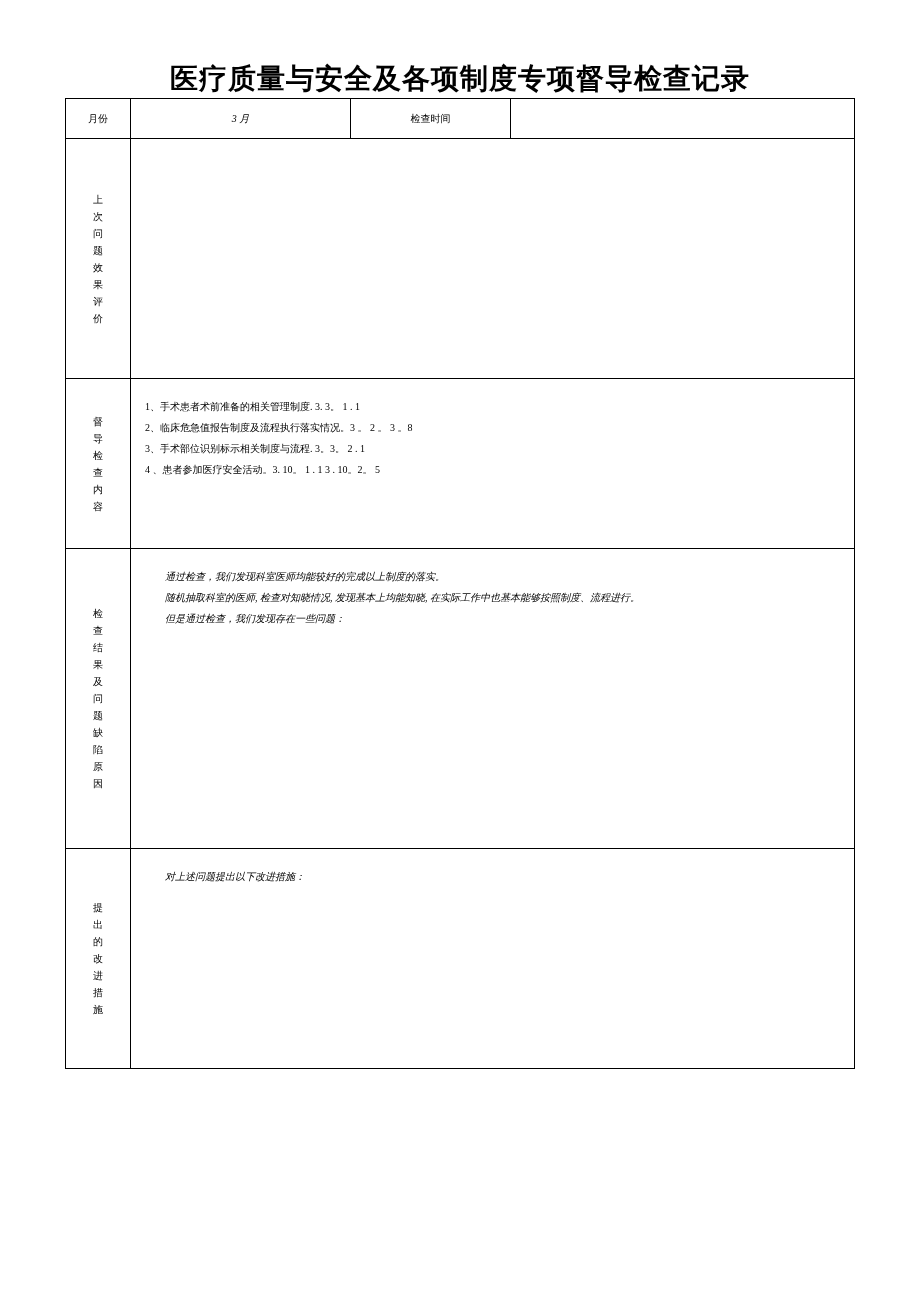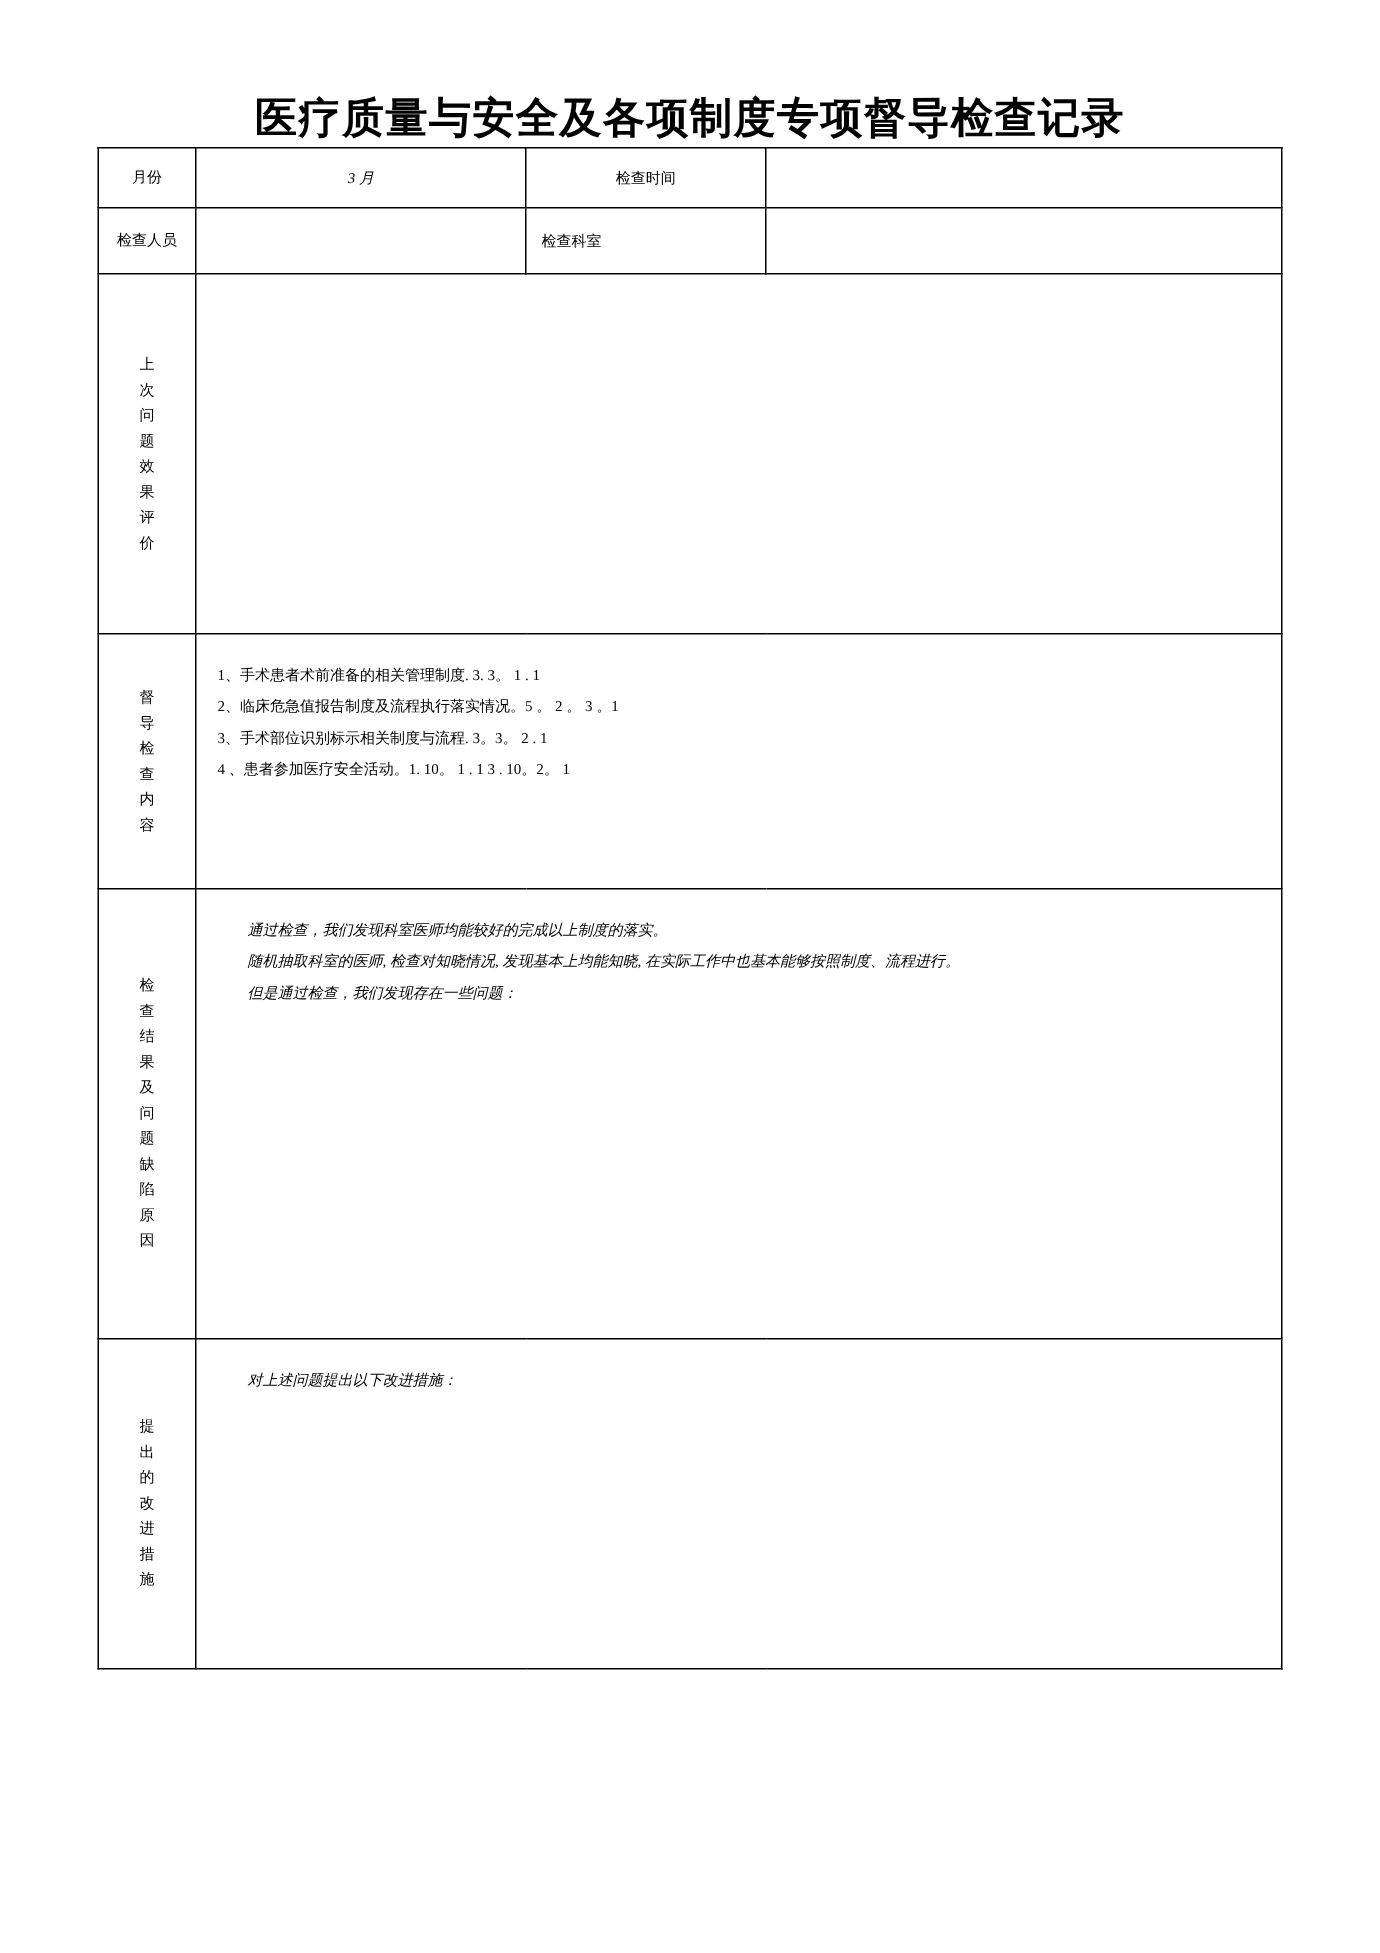--- a/index.html
+++ b/index.html
@@ -80,26 +80,20 @@
 <h1 class="title">医疗质量与安全及各项制度专项督导检查记录</h1>
 
 <table>
   <tbody>
       <tr class="row-header-1">
     <td class="label-cell">月份</td>
     <td class="value-cell" style="width:220px;">3 月</td>
     <td class="midlabel">检查时间</td>
     <td></td>
   </tr>
-  <tr class="row-header-2">
-    <td class="label-cell">检查人员</td>
-    <td></td>
-    <td class="midlabel" style="text-align:left;padding-left:10px;">检查科室</td>
-    <td></td>
-  </tr>
   <tr class="row-section-1">
     <td class="vertical-label">
       <span>上</span>
       <span>次</span>
       <span>问</span>
       <span>题</span>
       <span>效</span>
       <span>果</span>
       <span>评</span>
       <span>价</span>
@@ -110,23 +104,23 @@
     <td class="vertical-label">
       <span>督</span>
       <span>导</span>
       <span>检</span>
       <span>查</span>
       <span>内</span>
       <span>容</span>
     </td>
     <td colspan="3" class="content-cell">
       <p>1、手术患者术前准备的相关管理制度. 3. 3。 1 . 1</p>
-      <p>2、临床危急值报告制度及流程执行落实情况。5 。 2 。 3 。1</p>
+      <p>2、临床危急值报告制度及流程执行落实情况。3 。 2 。 3 。8</p>
       <p>3、手术部位识别标示相关制度与流程. 3。3。 2 . 1</p>
-      <p> 4 、患者参加医疗安全活动。1. 10。 1 . 1     3 . 10。2。 1</p>
+      <p> 4 、患者参加医疗安全活动。3. 10。 1 . 1     3 . 10。2。 5</p>
     </td>
   </tr>
   <tr class="row-section-3">
     <td class="vertical-label">
       <span>检</span>
       <span>查</span>
       <span>结</span>
       <span>果</span>
       <span>及</span>
       <span>问</span>

